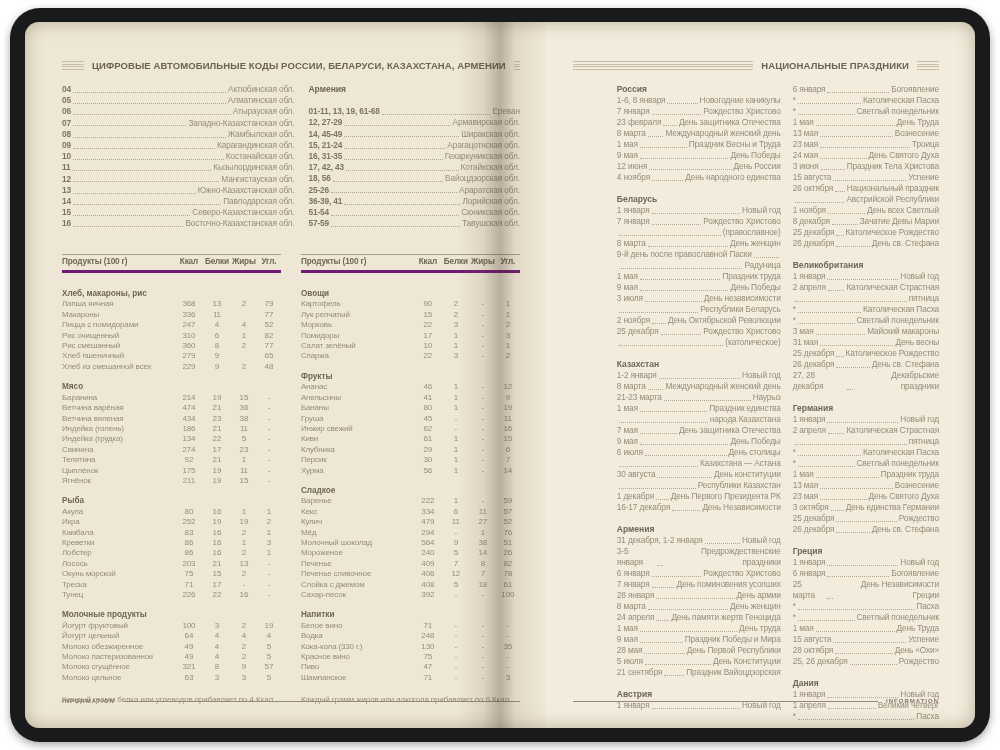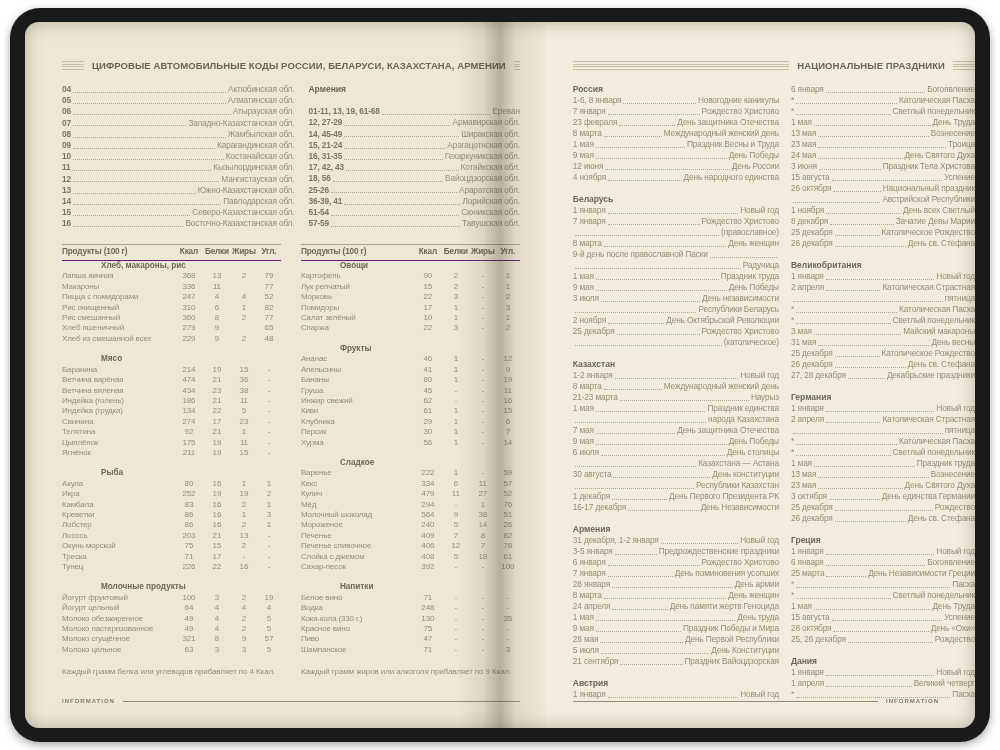--- a/index.html
+++ b/index.html
@@ -4,53 +4,53 @@
 <style>
   html,body{margin:0;padding:0;}
   body{width:1000px;height:750px;background:#ffffff;font-family:"Liberation Sans",sans-serif;position:relative;overflow:hidden;}
   .cover{position:absolute;left:10px;top:8px;width:980px;height:734px;background:#191a1c;border-radius:30px;box-shadow:0 3px 8px rgba(0,0,0,.35);}
   .spread{position:absolute;left:15px;top:14px;right:15px;bottom:14px;border-radius:14px;overflow:hidden;display:flex;}
   .spread::after{content:"";position:absolute;inset:0;border-radius:14px;box-shadow:inset 0 0 18px rgba(55,40,18,.30);pointer-events:none;}
   .gutter{position:absolute;left:45.5%;width:9%;top:0;bottom:0;pointer-events:none;
     background:linear-gradient(to right,rgba(100,82,55,0) 0%,rgba(100,82,55,.12) 30%,rgba(58,44,24,.30) 50%,rgba(100,82,55,.10) 68%,rgba(100,82,55,0) 100%);}
   .page{flex:1;position:relative;box-sizing:border-box;padding-top:38px;}
   .page.left{background:#efe7d6;padding-left:37px;padding-right:25px;}
-  .page.right{background:#f3ecdc;padding-left:28px;}
+  .page.right{background:#f3ecdc;padding-left:28px;padding-right:36px;}
 
   
   .sec-title{display:flex;align-items:center;gap:8px;margin-bottom:13px;}
   .sec-title-text{font-size:9.5px;font-weight:bold;color:#6b6252;letter-spacing:.1px;white-space:nowrap;}
   .stripe-block{width:22px;height:9px;flex:0 0 auto;background:repeating-linear-gradient(to bottom,#c7bda7 0 1px,transparent 1px 2.6px);}
   .stripe-fill{flex:1;height:9px;min-width:6px;background:repeating-linear-gradient(to bottom,#c7bda7 0 1px,transparent 1px 2.6px);}
 
   
   .row{display:flex;align-items:baseline;line-height:11.2px;font-size:8.3px;color:#968c79;letter-spacing:-.15px;}
   .lead{flex:1;min-width:6px;border-bottom:1px dotted #b2a78e;align-self:flex-end;margin:0 2px 2.5px 2px;}
 
   
-  .codes-cols{display:flex;gap:14px;margin-bottom:14px;}
+  .codes-cols{display:flex;gap:14px;margin-bottom:24px;}
   .codes-c1{flex:1.1;}
   .codes-c2{flex:1;}
   .code{font-weight:bold;color:#7e7461;}
   .rname{text-align:left;}
   .col-head{font-size:8.5px;font-weight:bold;color:#6f6656;line-height:11.2px;margin-bottom:11px;}
 
   
   .food-cols{display:flex;gap:20px;}
   .food-col{flex:1;min-width:0;}
   .fgrid{display:grid;grid-template-columns:minmax(0,1fr) 28px 28px 26px 24px;line-height:10.4px;font-size:8px;color:#968c79;letter-spacing:-.15px;}
   .fgrid .num{text-align:center;}
-  .food-head{border-top:1px solid #a89e89;border-bottom:1px solid #701a75;padding:2.5px 0;margin-bottom:0;font-weight:bold;color:#6f6656;font-size:8.2px;}
+  .food-head{border-top:1px solid #a89e89;border-bottom:3px solid #701a75;padding:2.5px 0;margin-bottom:16px;font-weight:bold;color:#6f6656;font-size:8.2px;}
   .food-group{margin-bottom:10px;}
-  .gname{font-weight:bold;color:#6f6656;font-size:8.2px;line-height:10.4px;margin-left:39px;}
+  .gname{font-weight:bold;color:#6f6656;font-size:8.2px;line-height:10.4px;}
   .fname{white-space:nowrap;overflow:hidden;}
   .note{font-size:8px;color:#968c79;letter-spacing:-.1px;margin-top:12px;line-height:10.4px;}
 
   
-  .hol-cols{display:flex;gap:12px;}
+  .hol-cols{display:flex;gap:12px;margin-left:44px;}
   .hol-c1{flex:1.12;min-width:0;}
   .hol-c2{flex:1;min-width:0;}
   .country{font-size:8.5px;font-weight:bold;color:#6f6656;line-height:11px;}
   .country-group{margin-bottom:11px;}
   .hol-row{line-height:11px;}
   .hname{text-align:right;}
 
   
   .page-footer{position:absolute;bottom:24px;display:flex;align-items:center;gap:8px;}
   .page.left .page-footer{left:37px;right:25px;}

